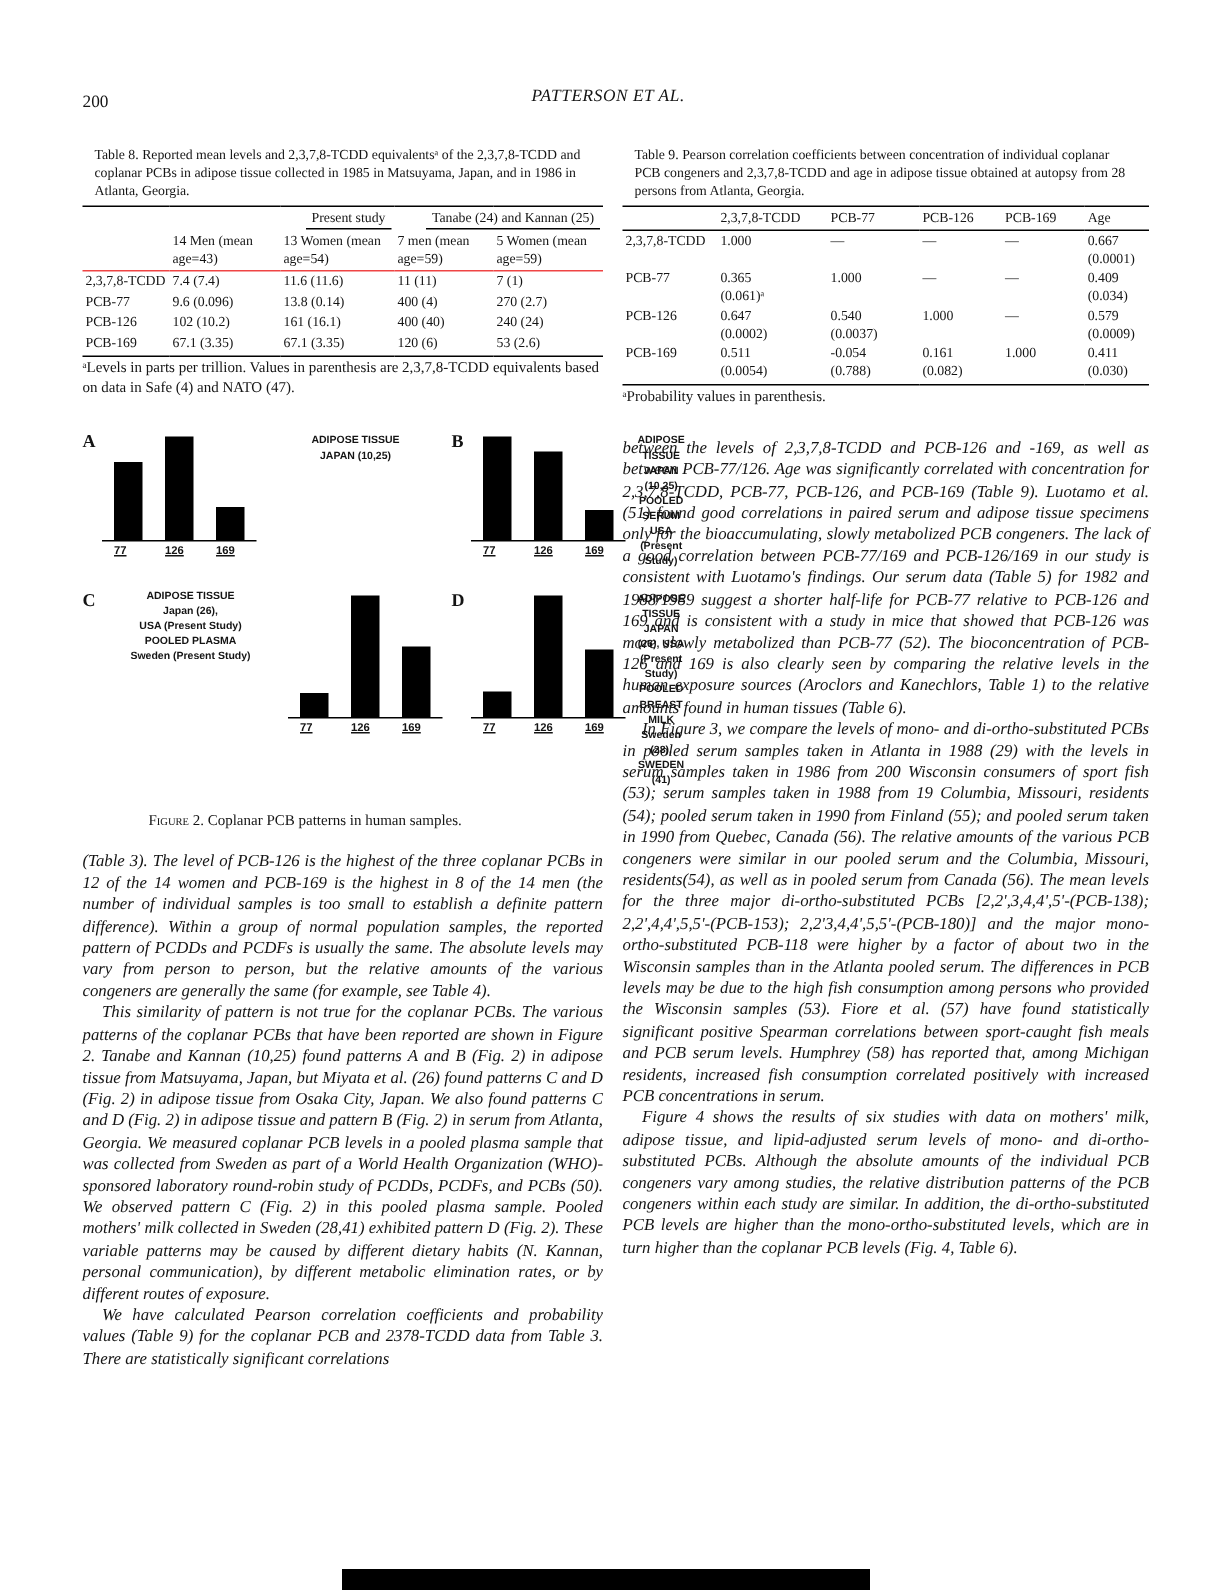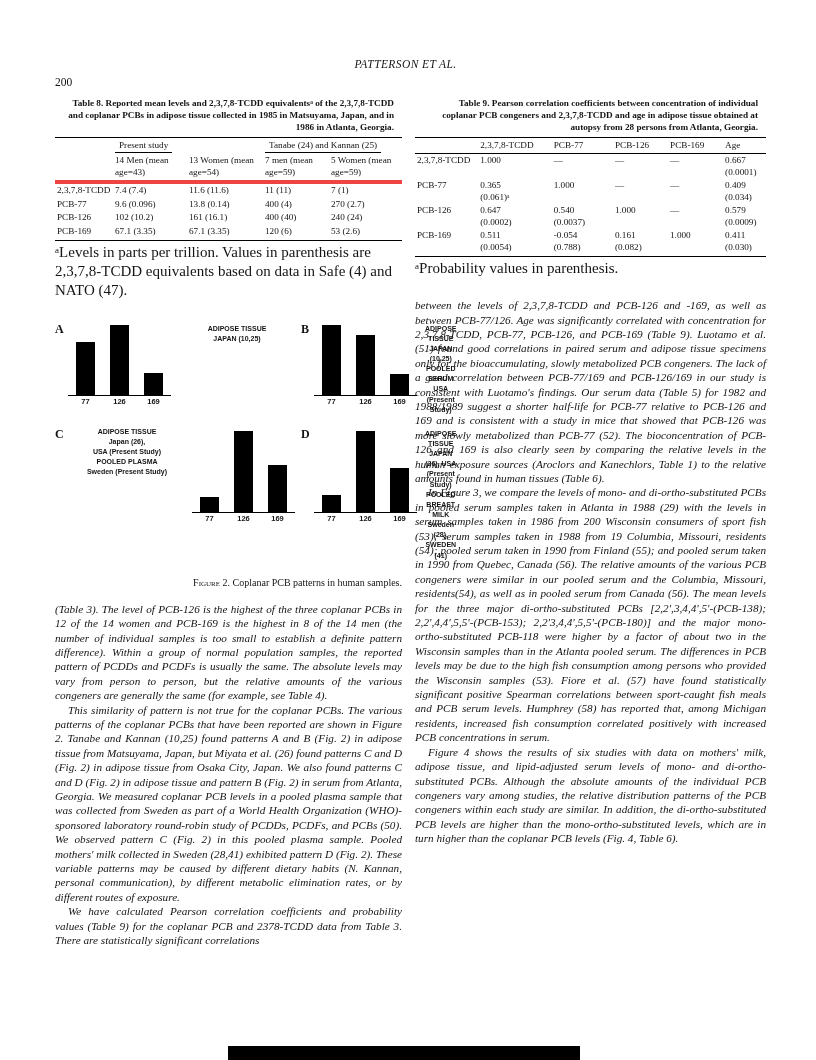--- a/index.html
+++ b/index.html
@@ -6,59 +6,59 @@
   html, body { margin: 0; padding: 0; }
   body {
     width: 816px; height: 1060px; background: #ffffff; color: #141414;
     font-family: "Liberation Serif", "DejaVu Serif", serif;
     position: relative; overflow: hidden;
   }
   .page { position: absolute; inset: 0; padding: 58px 50px 0 55px; }
 
   
   .header { position: relative; height: 16px; font-size: 11.5px; }
-  .page-num { position: absolute; left: 0; top: 18px; }
+  .page-num { position: absolute; left: 0; top: 4px; }
   .running-head { position: absolute; left: 0; right: 10px; text-align: center; font-style: italic; letter-spacing: .4px; }
 
   
   .columns { display: flex; gap: 13px; margin-top: 24px; }
   .col-left { width: 347px; flex: none; }
   .col-right { flex: 1; min-width: 0; }
 
   
-  .tbl-title { font-size: 9.2px; font-weight: bold; text-align: right; line-height: 1.3; margin: 0 8px 3px; }
+  .tbl-title { font-size: 9.2px; font-weight: normal; text-align: left; line-height: 1.3; margin: 0 8px 3px; }
   table.datatable { width: 100%; border-collapse: collapse; font-size: 9.2px; line-height: 1.25; border-top: 1px solid #000; }
   .datatable th, .datatable td {
     padding: 1px 2px; text-align: left; font-weight: normal;
     vertical-align: top; white-space: pre-line;
   }
-  .datatable th.group { text-align: left; padding-top: 2px; }
+  .datatable th.group { text-align: right; padding-top: 2px; }
   .group-label { display: inline-block; border-bottom: 1px solid #000; padding: 0 4px 1px; }
-  .datatable tr.sub th { border-bottom: 4px solid #ef4444; padding-bottom: 2px; }
+  .datatable tr.sub th { border-bottom: 1px solid #ef4444; padding-bottom: 2px; }
   .datatable thead tr.single th { border-bottom: 1px solid #000; padding: 2px 2px 2px; }
   .datatable tbody tr.last td { border-bottom: 1px solid #000; padding-bottom: 3px; }
-  .tbl-foot { font-size: 15px; margin-top: 2px; line-height: 1.25; }
+  .tbl-foot { font-size: 10px; margin-top: 2px; line-height: 1.25; }
 
   
   .figure2 { margin-top: 22px; }
   .fig-grid { display: grid; grid-template-columns: 1fr 1fr; column-gap: 6px; row-gap: 12px; }
   .panel { position: relative; display: flex; align-items: flex-start; padding-left: 13px; }
   .panel-letter { position: absolute; left: 0; top: 0; font-weight: bold; font-size: 12px; }
   .chart { flex: none; }
   .plot { display: flex; align-items: flex-end; gap: 15px; height: 74px; padding: 0 8px; border-bottom: 1.5px solid #000; }
   .row2 .plot { height: 86px; }
   .bar { width: 19px; background: #000; }
   .ticks { display: flex; gap: 15px; padding: 1px 8px 0; font-family: "Liberation Sans", "DejaVu Sans", sans-serif; font-size: 7.5px; font-weight: bold; }
-  .tick { width: 19px; text-align: center; }
+  .tick { width: 19px; text-align: left; text-decoration: underline; }
   .panel-label {
     font-family: "Liberation Sans", "DejaVu Sans", sans-serif; font-size: 7px; font-weight: bold;
     line-height: 1.45; text-align: center; white-space: pre-line; margin: 2px 0 0 8px; flex: 1;
   }
   .panel-c .panel-label { order: -1; margin: 0 6px 0 0; flex: none; width: 118px; }
-  .fig-caption { margin: 16px 0 0 28px; font-size: 10px; text-align: right; }
+  .fig-caption { margin: 16px 0 0 44px; font-size: 10px; }
   .cap-label { font-variant: small-caps; }
 
   
   .body-text { margin-top: 14px; font-style: italic; }
   .body-text p { margin: 0; font-size: 11.2px; line-height: 14.4px; text-align: justify; }
   .body-text p.indent { text-indent: 13px; }
   .col-right .body-text { margin-top: 20px; }
 
   
   .scan-bar { position: absolute; left: 228px; top: 1046px; width: 352px; height: 14px; background: #000; }

